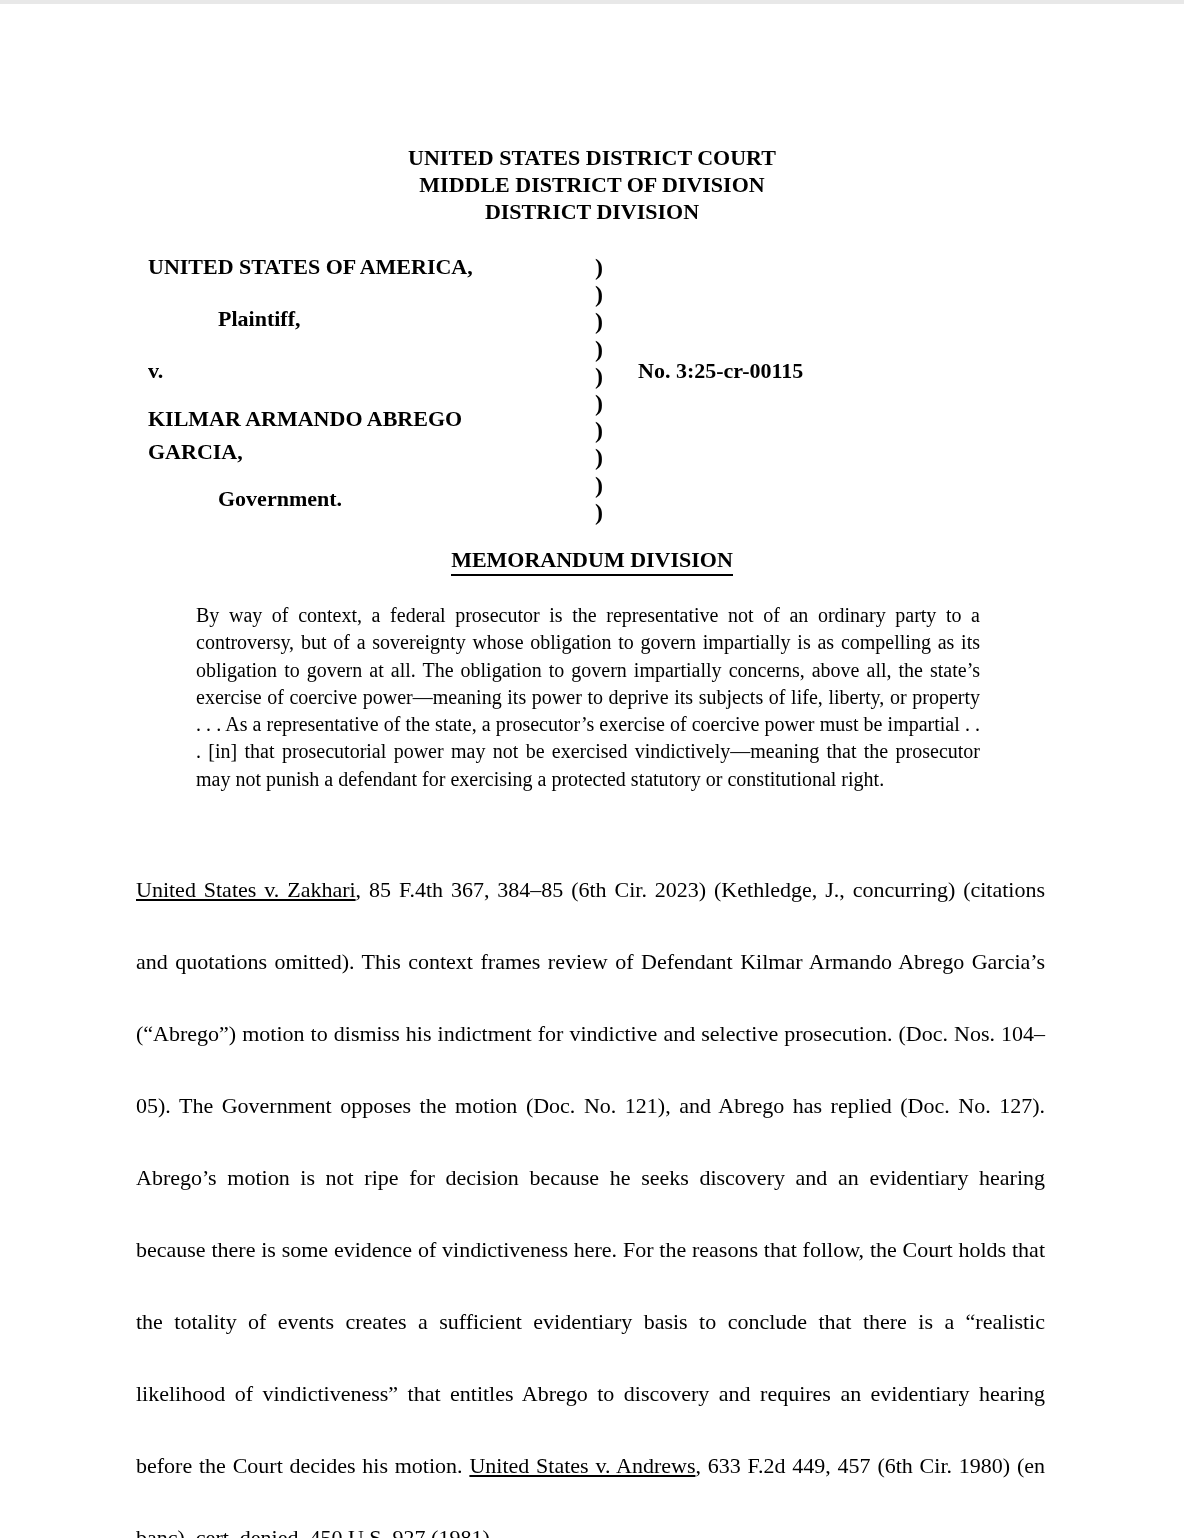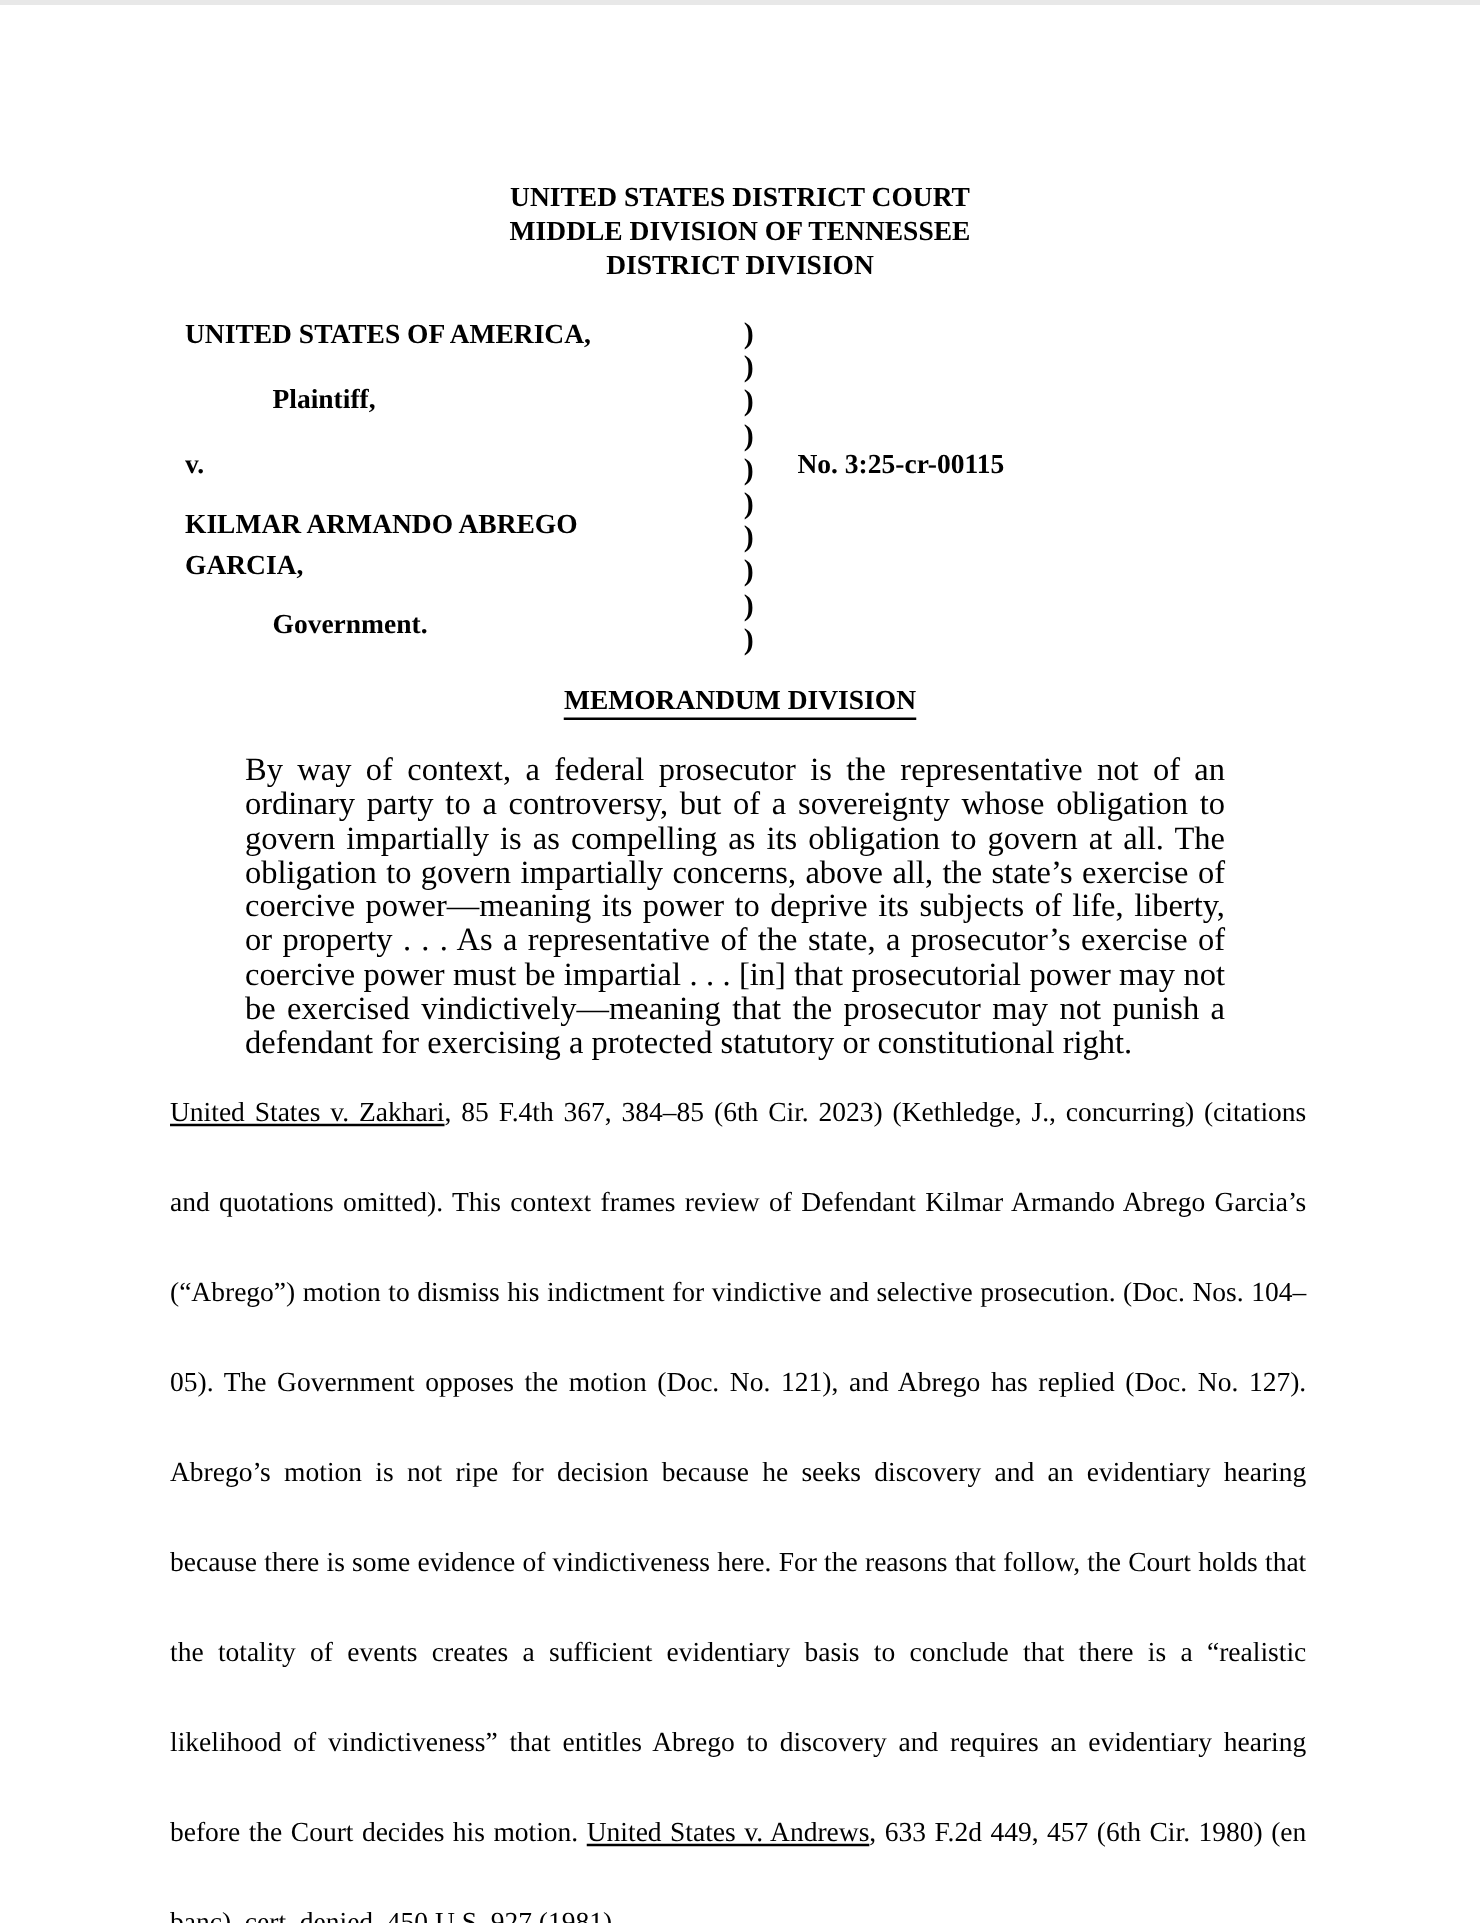--- a/index.html
+++ b/index.html
@@ -69,21 +69,21 @@
     border-bottom: 2.5px solid #000;
     padding-bottom: 1px;
   }
 
   
   .block-quote {
     position: absolute;
     top: 598px;
     left: 196px;
     width: 784px;
-    font-size: 26px;
+    font-size: 20px;
     line-height: 27.3px;
     text-align: justify;
   }
 
   
   .body-paragraph {
     position: absolute;
     top: 850px;
     left: 136px;
     width: 909px;
@@ -109,21 +109,21 @@
     white-space: nowrap;
   }
 </style>
 </head>
 <body>
 
 <div class="page">
 
   <div class="court-header">
     <div>UNITED STATES DISTRICT COURT</div>
-    <div>MIDDLE DIVISION OF TENNESSEE</div>
+    <div>MIDDLE DISTRICT OF DIVISION</div>
     <div>DISTRICT DIVISION</div>
   </div>
 
   <div class="caption">
     <div class="line cap-plaintiff-name">UNITED STATES OF AMERICA,</div>
     <div class="line cap-plaintiff-role">Plaintiff,</div>
     <div class="line cap-versus">v.</div>
     <div class="cap-defendant-name">KILMAR ARMANDO ABREGO GARCIA,</div>
     <div class="line cap-defendant-role">Government.</div>
     <div class="paren-column">)

